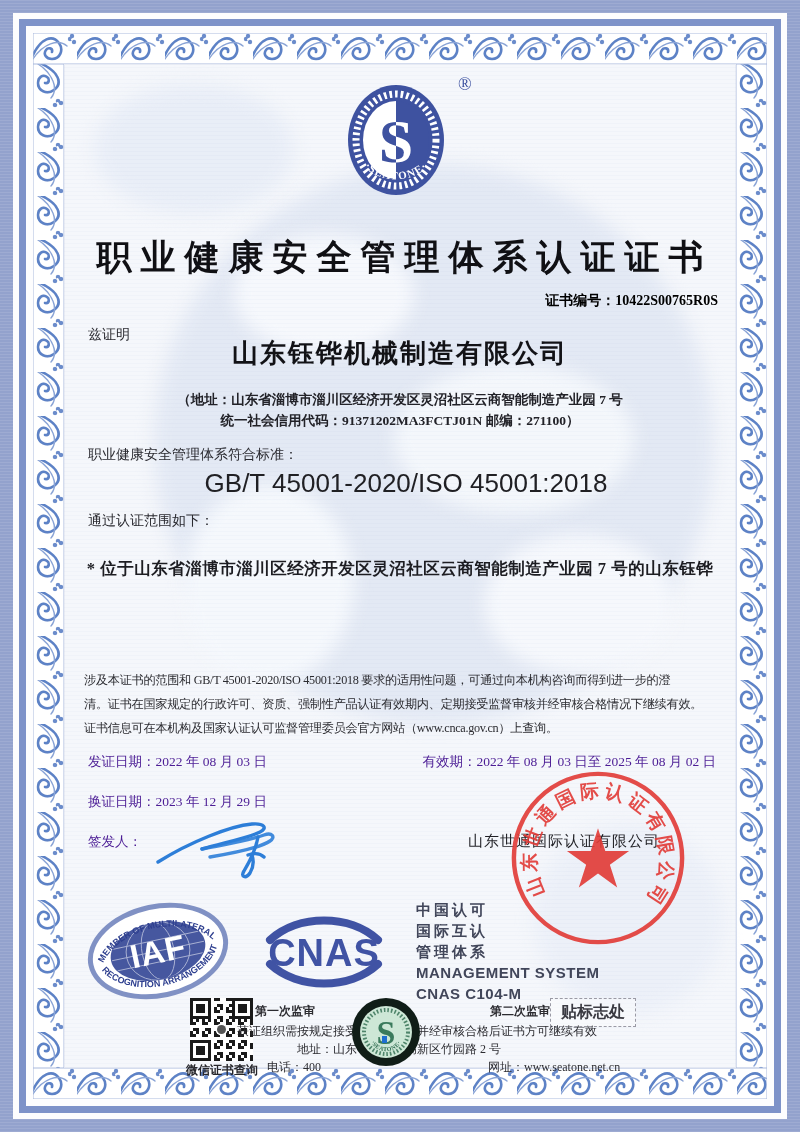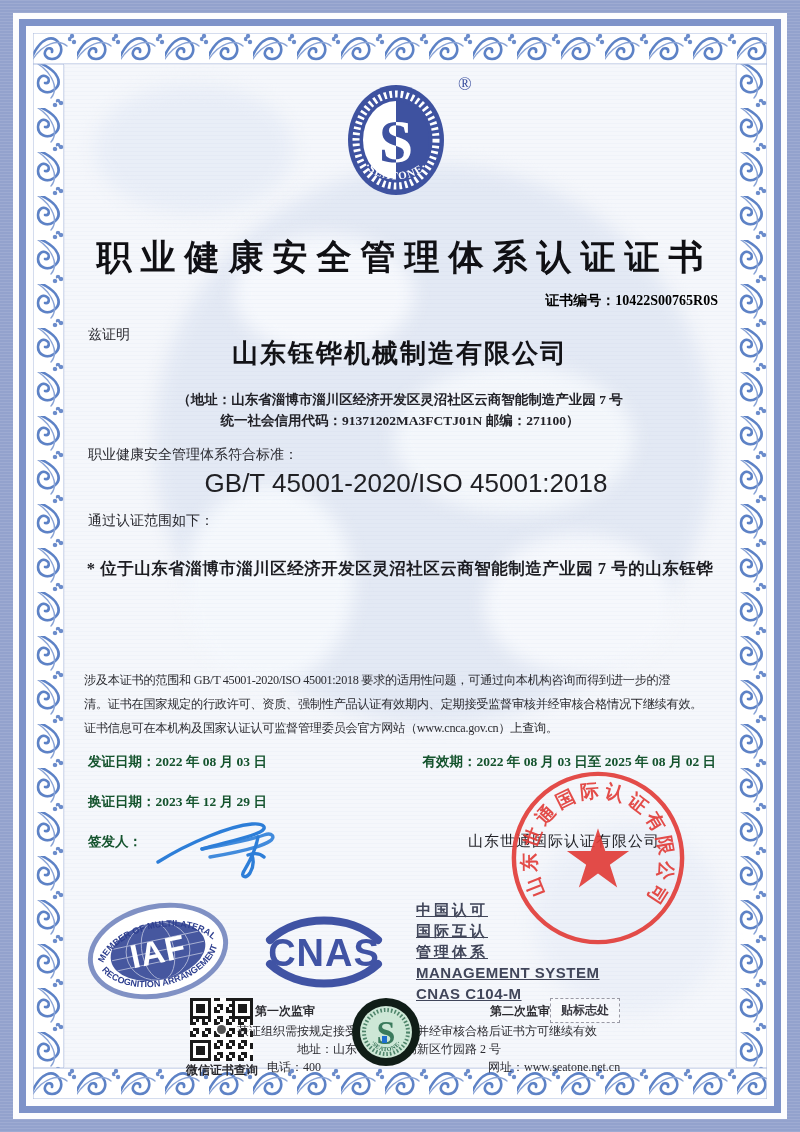--- a/index.html
+++ b/index.html
@@ -19,28 +19,28 @@
   .title{left:0;right:0;top:234px;text-align:center;font-size:35px;font-weight:bold;color:#101014;
         letter-spacing:9px;text-indent:9px;}
   .certno{top:292px;right:82px;font-size:14px;font-weight:bold;color:#000000;}
   .lbl{font-size:14px;color:#2a2a30;}
   .company{left:0;right:0;top:336px;text-align:center;font-size:26px;font-weight:bold;color:#121216;letter-spacing:2px;}
   .addr{left:0;right:0;text-align:center;font-size:13.5px;font-weight:bold;color:#222228;}
   .standard{left:0;right:0;top:468px;text-align:center;font-size:26px;color:#202024;
         font-family:"Liberation Sans","DejaVu Sans",sans-serif;margin-left:12px;}
   .scope{left:0;right:0;text-align:center;font-size:16.5px;font-weight:bold;color:#1d1d22;letter-spacing:.5px;}
   .disc{left:84px;width:644px;font-size:12.2px;letter-spacing:-.3px;color:#2b2b30;white-space:nowrap;line-height:24px;}
-  .dateline{font-size:13.5px;color:#14532d;font-weight:bold;text-align:center;}
+  .dateline{font-size:13.5px;color:#4c1d95;font-weight:normal;text-align:center;}
   .issuer{left:468px;top:832px;font-size:15px;color:#1f1f24;z-index:4;letter-spacing:1px;}
   .accline{font-size:15px;font-weight:bold;color:#41465a;letter-spacing:3px;line-height:21px;
-        font-family:"Liberation Sans","DejaVu Sans",sans-serif;text-decoration:underline;}
+        font-family:"Liberation Sans","DejaVu Sans",sans-serif;}
   .accline.en{letter-spacing:.5px;}
   .small{font-size:12px;color:#2b2b30;}
   .smallb{font-size:12px;font-weight:bold;color:#2b2b30;}
-  .stickerbox{left:550px;top:998px;border:1px dashed #9a9aa5;padding:3px 10px;font-size:12px;
+  .stickerbox{left:550px;top:998px;border:1px dashed #9a9aa5;padding:3px 10px;font-size:16px;
         font-weight:bold;color:#3a3a42;background:rgba(255,255,255,.4);}
   .qrlabel{left:170px;top:1062px;width:104px;text-align:center;font-size:12px;font-weight:bold;color:#26262b;}
   svg text{font-family:"Liberation Serif","DejaVu Serif",serif;}
   svg .sans{font-family:"Liberation Sans","DejaVu Sans",sans-serif;}
 </style>
 </head>
 <body>
 
 <div class="page">
 

